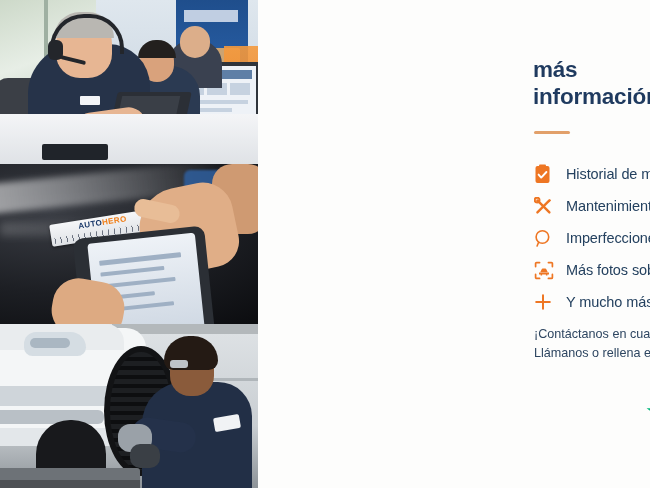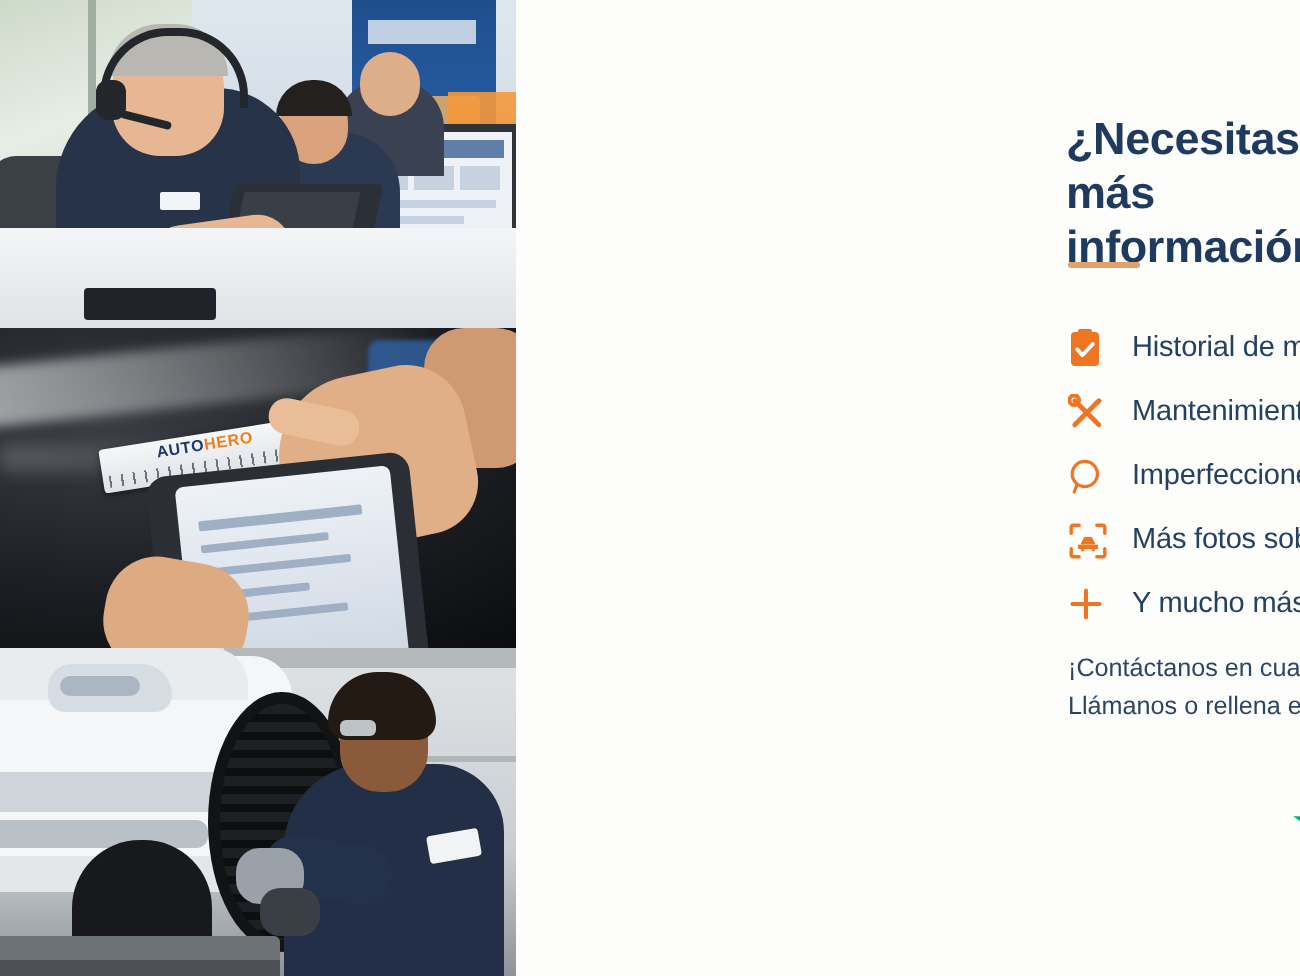--- a/index.html
+++ b/index.html
@@ -230,21 +230,20 @@
       <div class="p3-glove"></div>
       <div class="p3-glove2"></div>
       <div class="p3-lift"></div>
       <div class="p3-lift2"></div>
     </div>
   </div>
 
   <div class="content">
 
     <h1 class="heading">
-      <span>¿Necesitas</span>
       <span class="l2">más información?</span>
     </h1>
     <div class="rule"></div>
 
     <ul class="features">
 
       <li class="feat">
         <span class="feat-ic">
           <svg width="17" height="20" viewBox="0 0 17 20">
             <rect x="1.5" y="2" width="14" height="17" rx="2" fill="#ee7623"></rect>

